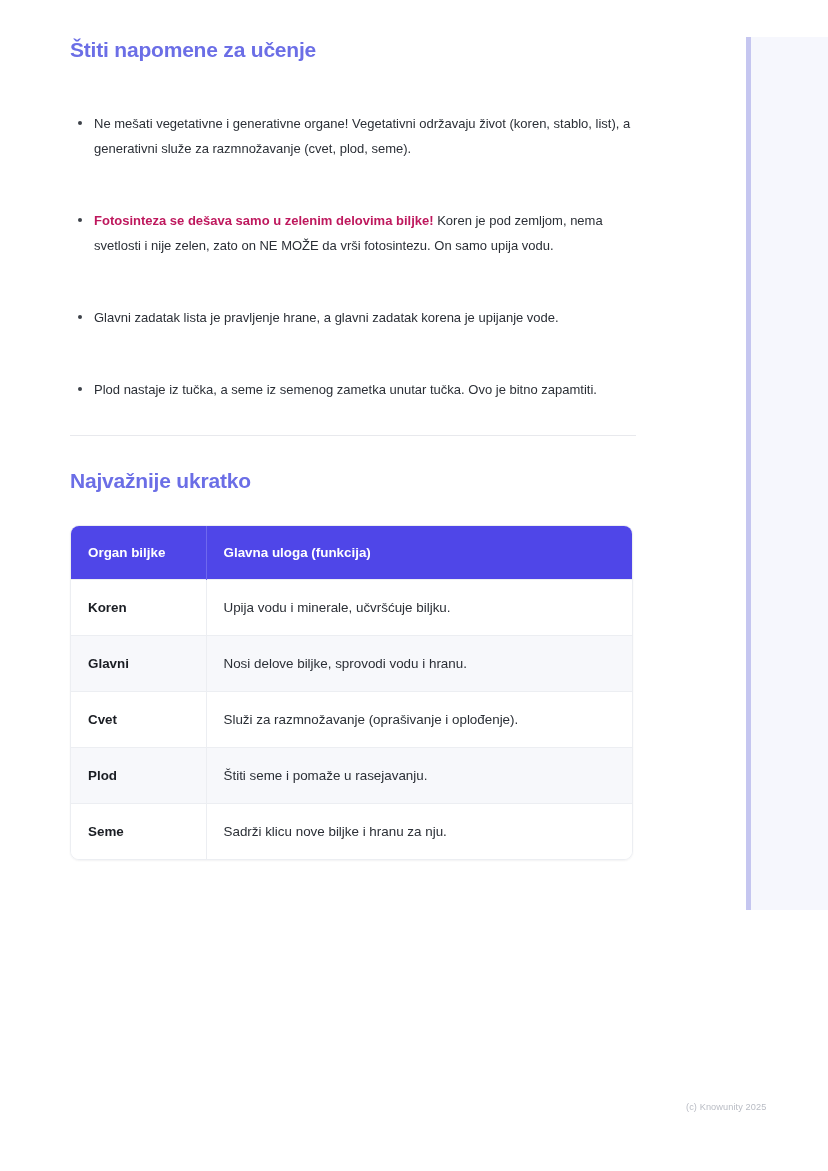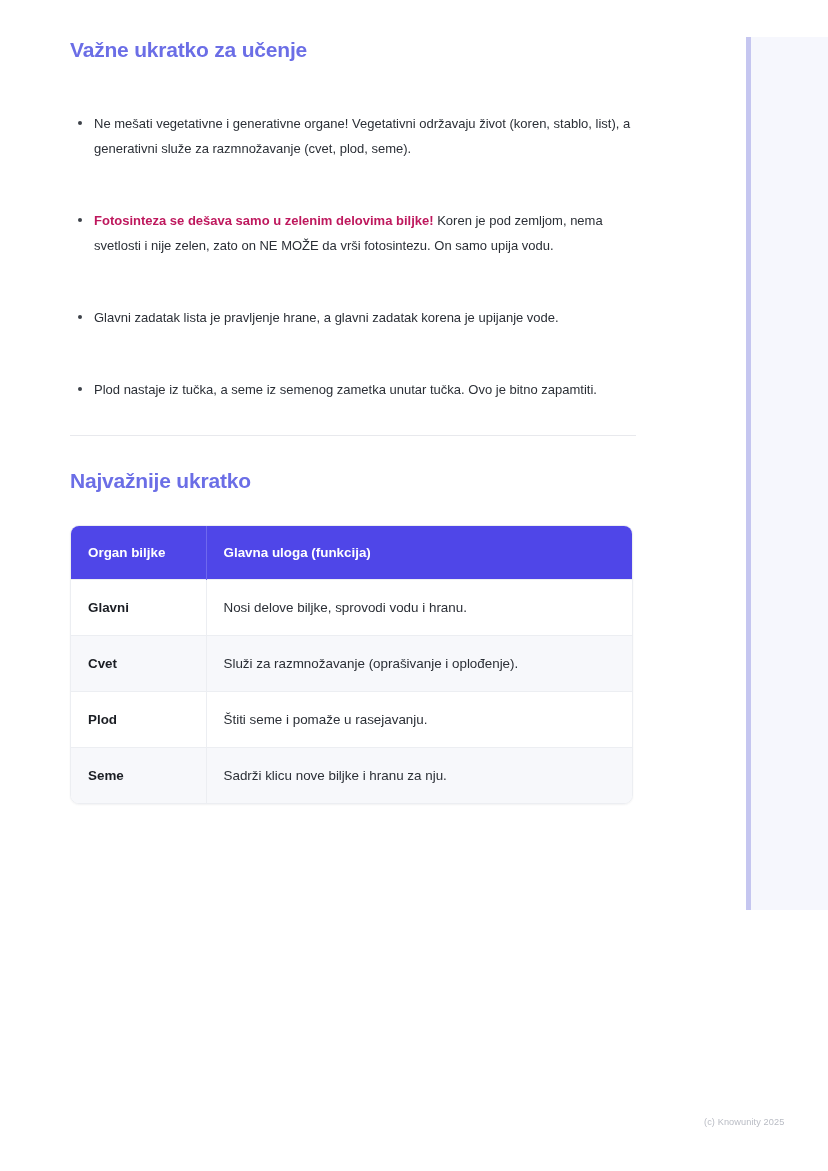--- a/index.html
+++ b/index.html
@@ -136,37 +136,36 @@
   table.summary-table tbody tr:nth-child(even) {
     background: #f7f8fb;
   }
   table.summary-table tbody tr:nth-child(odd) {
     background: #ffffff;
   }
 
   
   .footer-credit {
     position: absolute;
-    left: 704px;
+    left: 686px;
     top: 1102px;
     font-size: 9.2px;
     color: #b9bcc4;
     letter-spacing: 0.1px;
     white-space: nowrap;
-    margin-top: 15px;
   }
 </style>
 </head>
 <body>
 
 <div class="side-panel"></div>
 
 <div class="content">
 
-  <h2 class="section-heading">Važne ukratko za učenje</h2>
+  <h2 class="section-heading">Štiti napomene za učenje</h2>
 
   <ul class="notes-list">
     <li>
       <span class="li-strong"></span><span>Ne mešati vegetativne i generativne organe! Vegetativni održavaju život (koren, stablo, list), a generativni služe za razmnožavanje (cvet, plod, seme).</span>
     </li>
     <li>
       <span class="li-strong">Fotosinteza se dešava samo u zelenim delovima biljke!</span><span> Koren je pod zemljom, nema svetlosti i nije zelen, zato on NE MOŽE da vrši fotosintezu. On samo upija vodu.</span>
     </li>
     <li>
       <span class="li-strong"></span><span>Glavni zadatak lista je pravljenje hrane, a glavni zadatak korena je upijanje vode.</span>
@@ -185,20 +184,24 @@
   <div class="table-wrap">
     <table class="summary-table">
       <thead>
         <tr>
           <th class="col-organ">Organ biljke</th>
           <th class="col-uloga">Glavna uloga (funkcija)</th>
         </tr>
       </thead>
       <tbody>
         <tr>
+          <td class="cell-organ">Koren</td>
+          <td class="cell-uloga">Upija vodu i minerale, učvršćuje biljku.</td>
+        </tr>
+        <tr>
           <td class="cell-organ">Glavni</td>
           <td class="cell-uloga">Nosi delove biljke, sprovodi vodu i hranu.</td>
         </tr>
         <tr>
           <td class="cell-organ">Cvet</td>
           <td class="cell-uloga">Služi za razmnožavanje (oprašivanje i oplođenje).</td>
         </tr>
         <tr>
           <td class="cell-organ">Plod</td>
           <td class="cell-uloga">Štiti seme i pomaže u rasejavanju.</td>

